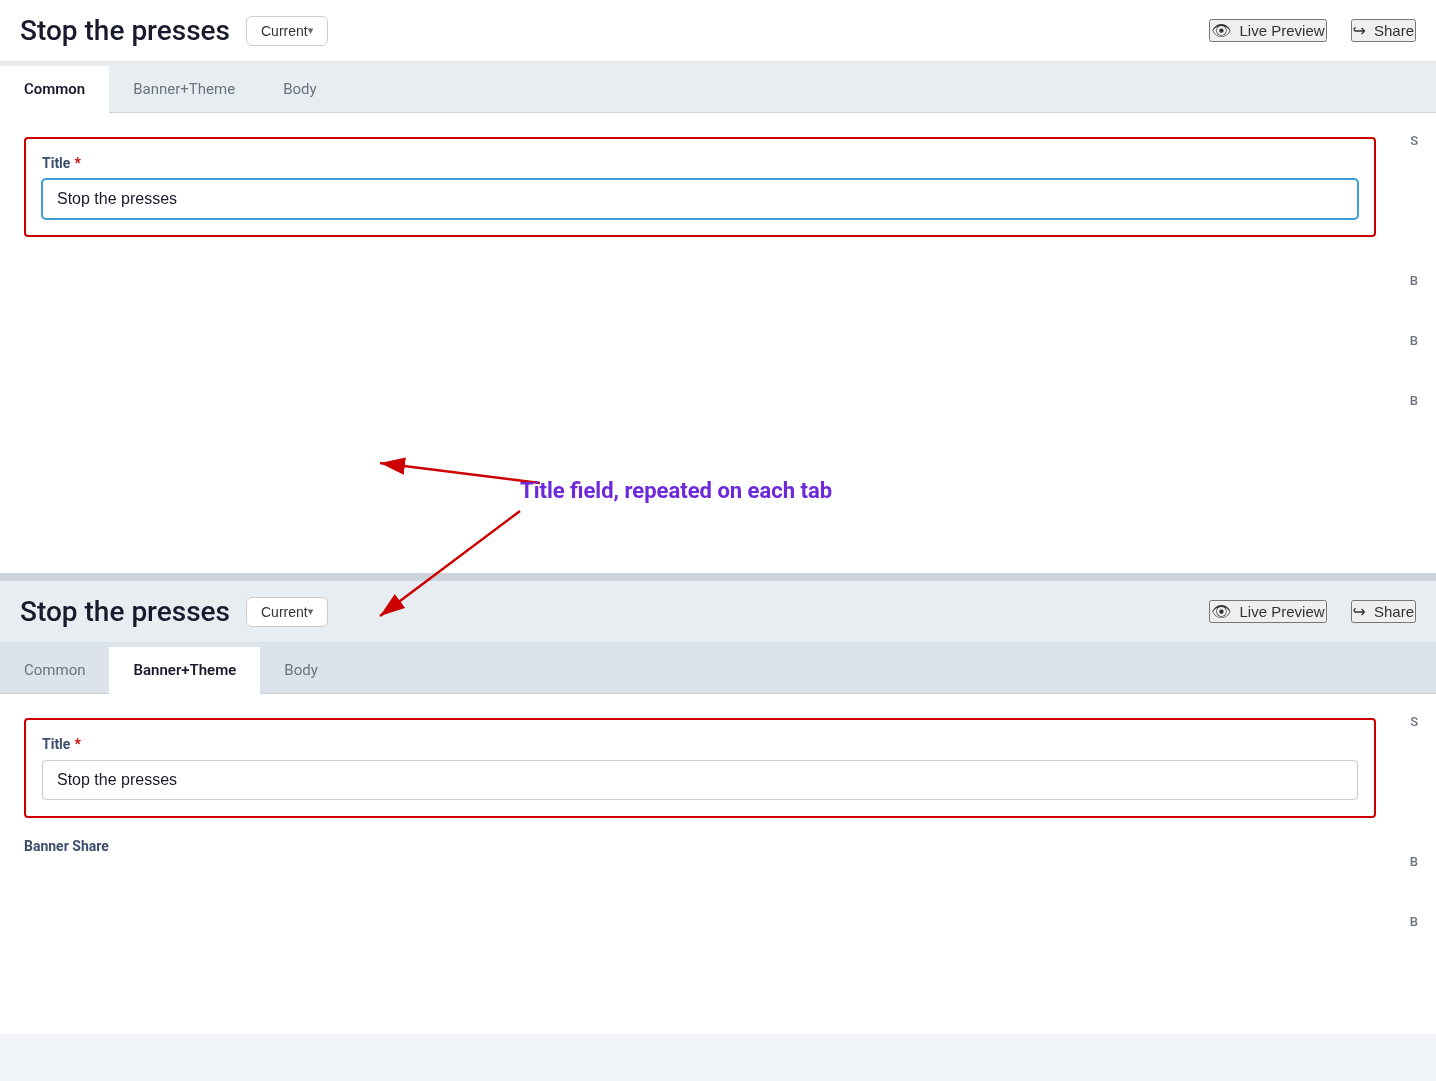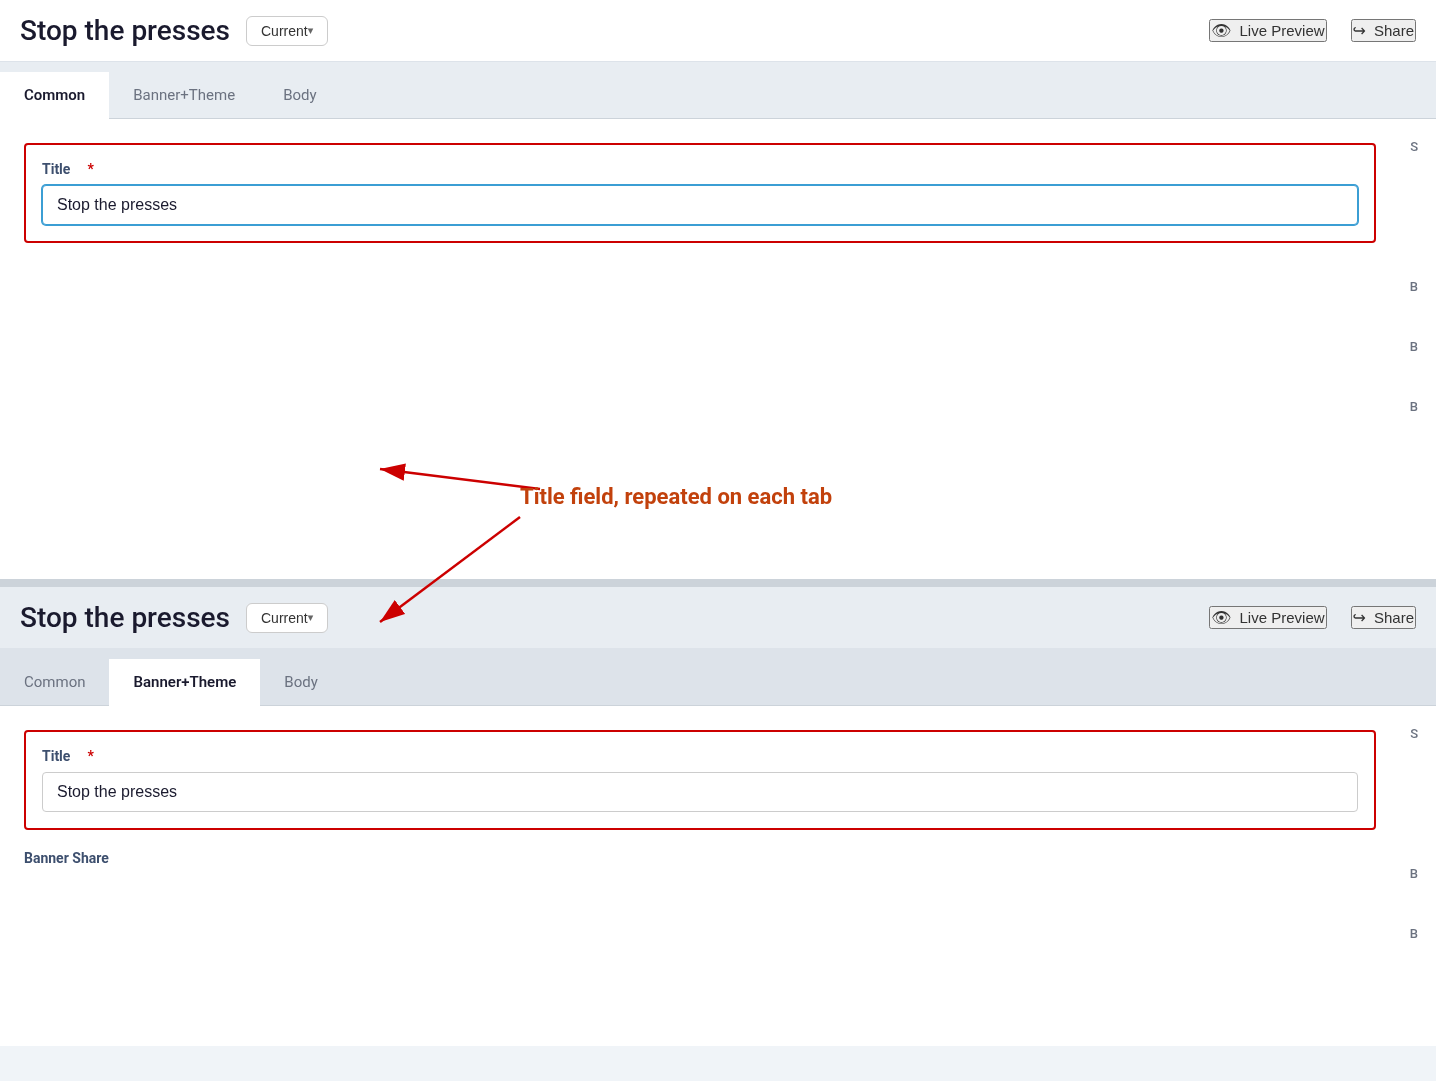--- a/index.html
+++ b/index.html
@@ -79,21 +79,21 @@
     }
     .share-icon {
       font-size: 16px;
     }
 
     
     .tabs {
       display: flex;
       background: #e8edf2;
       border-bottom: 1px solid #ccd3da;
-      padding: 10px 0 0 0;
+      padding: 4px 0 0 0;
     }
     .tab {
       padding: 14px 24px;
       font-size: 15px;
       cursor: pointer;
       color: #6b7280;
       position: relative;
       font-weight: 400;
       border-right: none;
     }
@@ -119,21 +119,21 @@
     .field-group {
       margin-bottom: 20px;
     }
     .field-label {
       font-size: 14px;
       font-weight: 700;
       color: #3d4f6e;
       margin-bottom: 8px;
       display: flex;
       align-items: flex-start;
-      gap: 17px;
+      gap: 4px;
     }
     .required-star {
       color: #cc0000;
       font-size: 14px;
     }
     .field-input {
       width: 100%;
       padding: 10px 14px;
       border: 1px solid #ccc;
       border-radius: 4px;
@@ -263,21 +263,21 @@
       <defs>
         <marker id="arrowhead1" markerWidth="10" markerHeight="7" refX="10" refY="3.5" orient="auto">
           <polygon points="0 0, 10 3.5, 0 7" fill="#cc0000"></polygon>
         </marker>
       </defs>
 
       <line x1="540" y1="30" x2="380" y2="10" stroke="#cc0000" stroke-width="2.5" marker-end="url(#arrowhead1)"></line>
     </svg>
 
     <div style="position: absolute; left: 520px; top: 25px;">
-      <span class="annotation-label" style="position:static; font-size: 22px; font-weight: 700; color: #c2410c;">Title field, repeated on each tab</span>
+      <span class="annotation-label" style="position:static; font-size: 22px; font-weight: 700; color: #6d28d9;">Title field, repeated on each tab</span>
     </div>
   </div>
 
   <div class="panel-divider"></div>
 
   <div class="panel2">
 
     <div class="header" style="background:#e8edf2;">
       <h1 class="header-title">Stop the presses</h1>
       <button class="current-btn">

